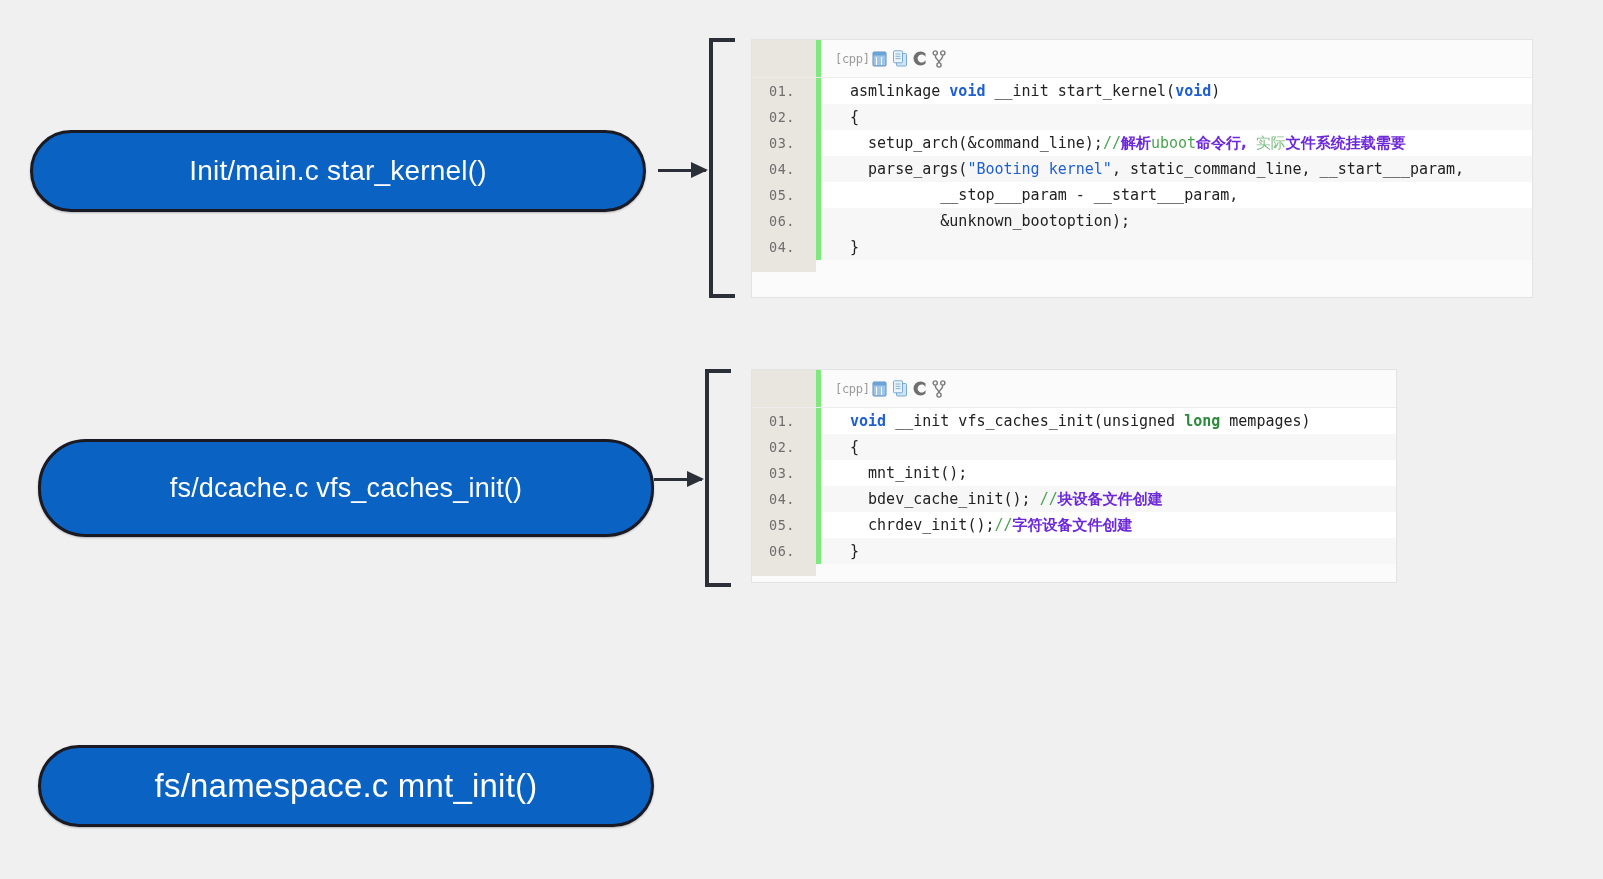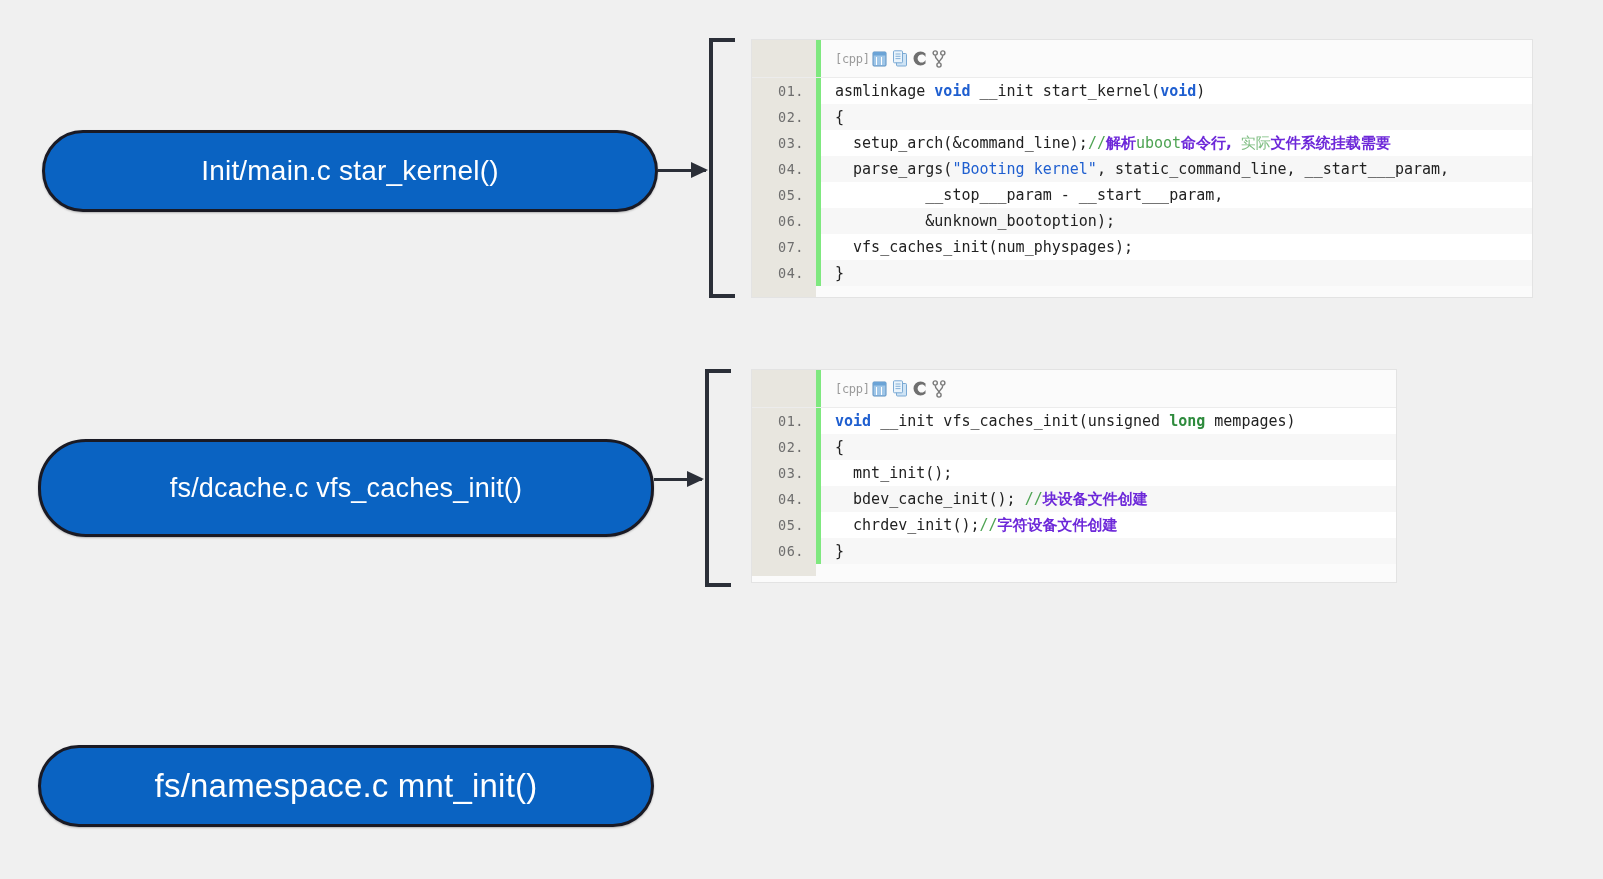--- a/index.html
+++ b/index.html
@@ -35,21 +35,21 @@
     font-weight: 400;
     letter-spacing: 0.2px;
     white-space: nowrap;
     box-shadow: 0 1px 2px rgba(0,0,0,0.25);
   }
   .node-label {
     color: #ffffff;
   }
 
   #node-start-kernel {
-    left: 42px;  top: 130px;  width: 616px; height: 82px;
+    left: 30px;  top: 130px;  width: 616px; height: 82px;
     font-size: 28px;
   }
   #node-vfs-caches-init {
     left: 38px;  top: 439px;  width: 616px; height: 98px;
     font-size: 27px;
   }
   #node-mnt-init {
     left: 38px;  top: 745px;  width: 616px; height: 82px;
     font-size: 33px;
   }
@@ -143,33 +143,33 @@
   }
   .cl.alt { background: #f7f7f7; }
   .cl-num {
     flex: 0 0 64px;
     width: 64px;
     background: #e8e6df;
     color: #6e6e6e;
     font-family: "DejaVu Sans Mono", monospace;
     font-size: 13.5px;
     text-align: right;
-    padding-right: 12px;
+    padding-right: 21px;
     box-sizing: border-box;
     line-height: 26px;
     letter-spacing: 0.5px;
   }
   .cl-bar {
     flex: 0 0 5px;
     width: 5px;
     background: #7fe87f;
   }
   .cl-code {
     flex: 1 1 auto;
-    padding-left: 14px;
+    padding-left: 29px;
     font-family: "DejaVu Sans Mono", monospace;
     font-size: 15px;
     line-height: 26px;
     color: #222222;
     white-space: pre;
     overflow: hidden;
   }
   .cb-footer {
     height: 12px;
     display: flex;
@@ -271,25 +271,20 @@
       <div class="cl">
         <div class="cl-num">05.</div>
         <div class="cl-bar"></div>
         <div class="cl-code">          __stop___param - __start___param,</div>
       </div>
       <div class="cl alt">
         <div class="cl-num">06.</div>
         <div class="cl-bar"></div>
         <div class="cl-code">          &amp;unknown_bootoption);</div>
       </div>
-      <div class="cl">
-        <div class="cl-num">07.</div>
-        <div class="cl-bar"></div>
-        <div class="cl-code">  vfs_caches_init(num_physpages);</div>
-      </div>
       <div class="cl alt">
         <div class="cl-num">04.</div>
         <div class="cl-bar"></div>
         <div class="cl-code">}</div>
       </div>
       <div class="cb-footer">
         <div class="cl-num"></div>
         <div class="cl-bar"></div>
         <div class="cl-code"></div>
       </div>

